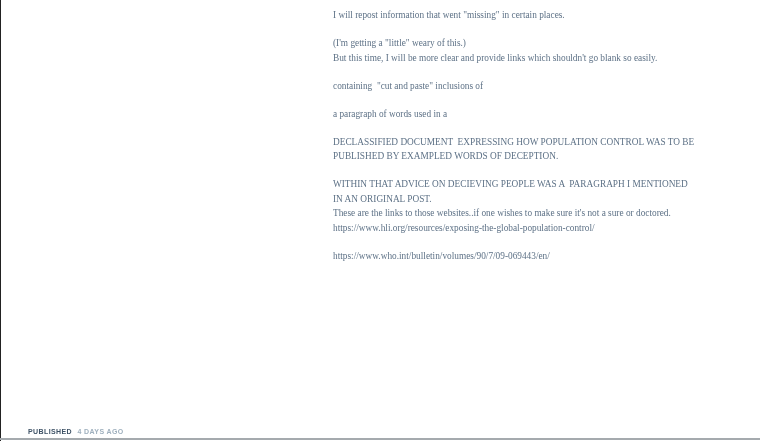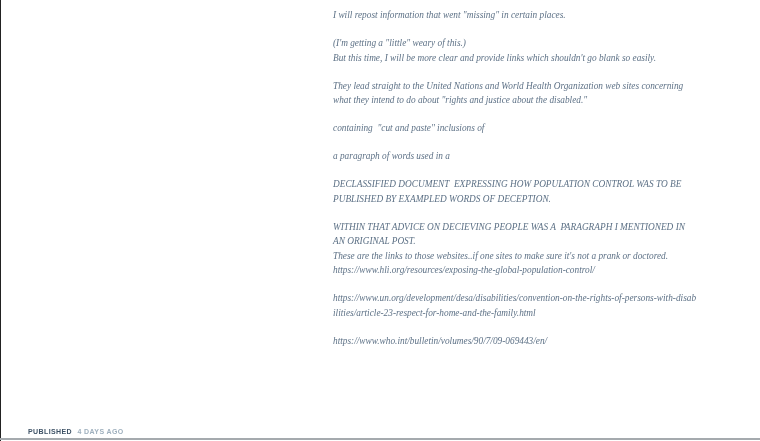--- a/index.html
+++ b/index.html
@@ -21,21 +21,20 @@
     left: 333px; top: 8px;
     width: 365px;
     color: #5d7186;
     font-size: 9.3px;
     line-height: 14.5px;
     letter-spacing: 0px;
   }
   .post-body p {
     white-space: pre-wrap;
     margin: 0 0 13.5px 0;
-    font-style: italic;
   }
   .post-body p.url { word-break: break-all; }
   .post-footer {
     position: absolute;
     left: 28px; top: 428px;
     font-family: "Liberation Sans", sans-serif;
     font-size: 7px;
     letter-spacing: 0.4px;
     white-space: nowrap;
   }
@@ -57,28 +56,26 @@
 </style>
 </head>
 <body>
 
 <div class="window-edge"></div>
 
 <div class="post-body">
   <p>I will repost information that went "missing" in certain places.</p>
   <p>(I'm getting a "little" weary of this.)
 But this time, I will be more clear and provide links which shouldn't go blank so easily.</p>
-  <p>They lead straight to the United Nations and World Health Organization web sites concerning what they intend to do about "rights and justice about the disabled."</p>
   <p>containing  "cut and paste" inclusions of</p>
   <p>a paragraph of words used in a</p>
   <p>DECLASSIFIED DOCUMENT  EXPRESSING HOW POPULATION CONTROL WAS TO BE PUBLISHED BY EXAMPLED WORDS OF DECEPTION.</p>
   <p>WITHIN THAT ADVICE ON DECIEVING PEOPLE WAS A  PARAGRAPH I MENTIONED IN AN ORIGINAL POST.
-These are the links to those websites..if one sites to make sure it's not a prank or doctored.
+These are the links to those websites..if one wishes to make sure it's not a sure or doctored.
 https://www.hli.org/resources/exposing-the-global-population-control/</p>
-  <p class="url">https://www.un.org/development/desa/disabilities/convention-on-the-rights-of-persons-with-disabilities/article-23-respect-for-home-and-the-family.html</p>
   <p class="url">https://www.who.int/bulletin/volumes/90/7/09-069443/en/</p>
 </div>
 
 <div class="post-footer">
   <span class="published-label">PUBLISHED</span>
   <span class="published-time">4 DAYS AGO</span>
 </div>
 
 <div class="bottom-divider"></div>
 

